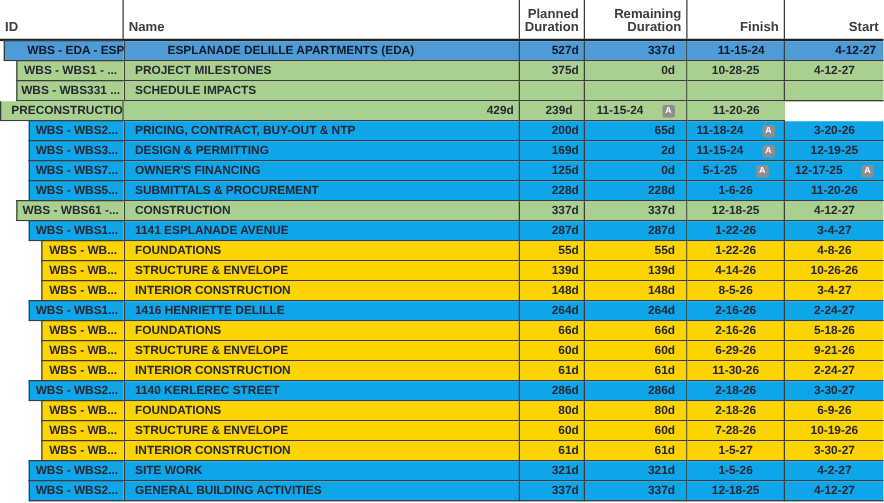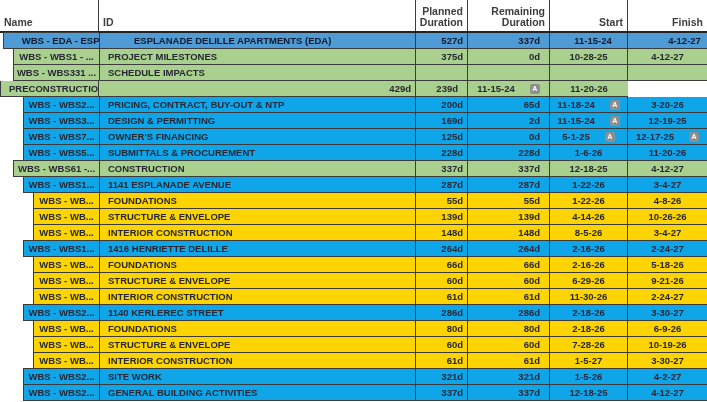--- a/index.html
+++ b/index.html
@@ -72,28 +72,28 @@
   .c-yellow .idblock, .c-yellow .cell { background: #fdd400; }
   .c-blue .idblock, .c-blue .cell { color: #10192b; padding-left: 34px; }
 </style>
 </head>
 <body>
 
 <div id="app">
   <div class="grid">
 
     <div class="hdr-row">
+      <div class="hdr-cell h-left">ID</div>
       <div class="hdr-cell h-left">Name</div>
-      <div class="hdr-cell h-left">ID</div>
       <div class="hdr-cell h-right">Planned
 Duration</div>
       <div class="hdr-cell h-right">Remaining
 Duration</div>
+      <div class="hdr-cell h-right">Finish</div>
       <div class="hdr-cell h-right">Start</div>
-      <div class="hdr-cell h-right">Finish</div>
     </div>
 
     <div id="rows">
       <div class="row c-blue lvl0">
         <div class="idcell">
           <div class="idblock">WBS - EDA - ESPL...</div>
         </div>
         <div class="cell namec">ESPLANADE DELILLE APARTMENTS (EDA)</div>
         <div class="cell durc">527d</div>
         <div class="cell remc">337d</div>

